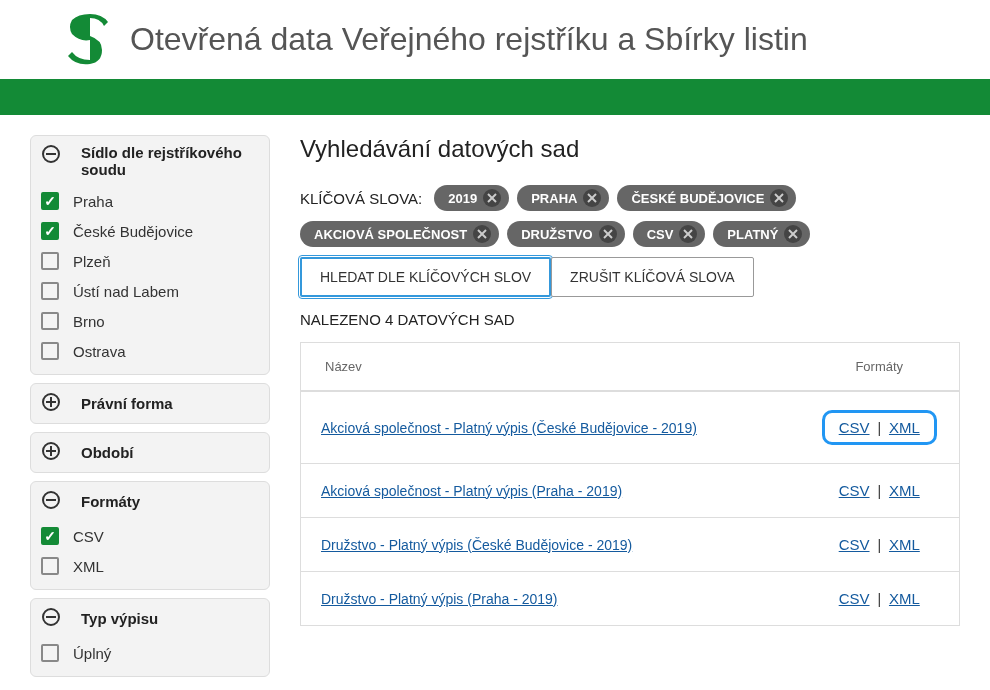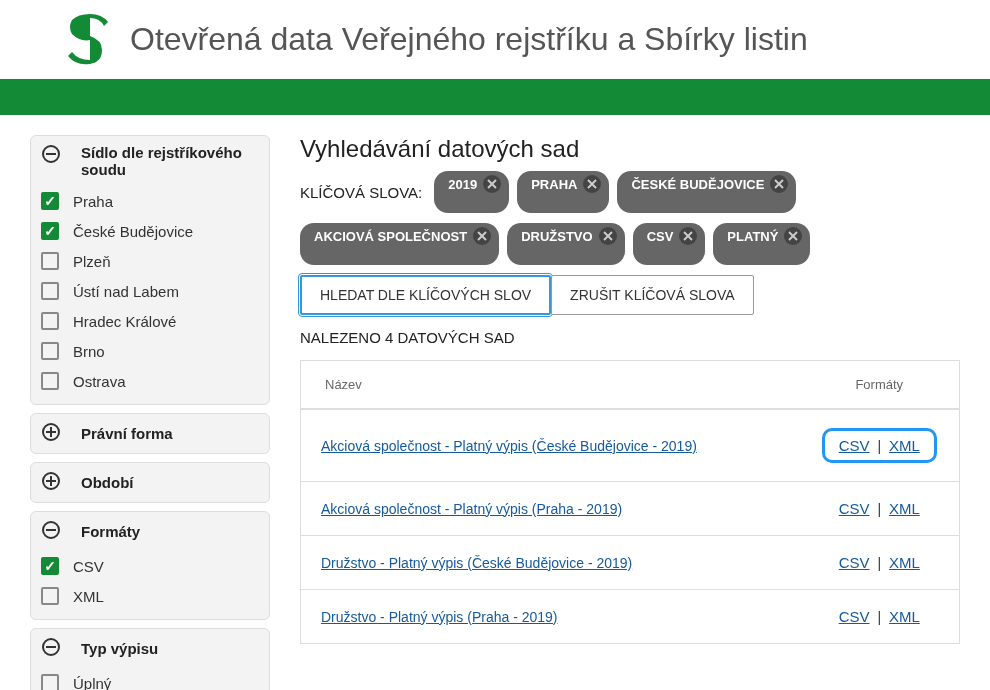--- a/index.html
+++ b/index.html
@@ -19,25 +19,25 @@
   .filter-header { padding: 8px 10px; font-weight: bold; font-size: 15px; color: #222; display: flex; align-items: center; gap: 20px; cursor: pointer; }
   .filter-header.multiline { align-items: flex-start; }
   .toggle-icon { flex-shrink: 0; }
   .filter-items { padding: 0 10px 8px 10px; }
   .filter-item { display: flex; align-items: center; gap: 14px; padding: 6px 0; cursor: pointer; }
   .checkbox { width: 18px; height: 18px; border: 2px solid #888; border-radius: 2px; flex-shrink: 0; display: flex; align-items: center; justify-content: center; }
   .checkbox.checked { background: #138a36; border-color: #138a36; color: #fff; font-size: 14px; font-weight: bold; }
   .filter-label { font-size: 15px; color: #333; }
   
   .content { flex: 1; }
-  .page-title { font-size: 24px; font-weight: normal; color: #222; margin-bottom: 8px; }
+  .page-title { font-size: 24px; font-weight: normal; color: #222; margin-bottom: 22px; }
   
   .keywords-row { display: flex; align-items: center; flex-wrap: wrap; gap: 8px; margin-bottom: 10px; }
   .keywords-label { font-size: 15px; color: #222; margin-right: 4px; }
-  .chip { background: #666; color: #fff; border-radius: 14px; padding: 4px 8px 20px 14px; font-size: 13px; font-weight: bold; display: inline-flex; align-items: center; gap: 6px; }
+  .chip { background: #666; color: #fff; border-radius: 14px; padding: 4px 8px 4px 14px; font-size: 13px; font-weight: bold; display: inline-flex; align-items: center; gap: 6px; }
   .chip-close { width: 18px; height: 18px; border-radius: 50%; background: #444; display: flex; align-items: center; justify-content: center; cursor: pointer; }
   .chip-close svg line { stroke: #ccc; stroke-width: 2; }
   
   .button-row { display: flex; margin-bottom: 14px; }
   .btn { border: 1px solid #999; background: #fff; padding: 10px 18px; font-size: 14px; color: #333; cursor: pointer; border-radius: 2px; }
   .btn.primary { border: 2px solid #3498db; outline: 1px solid #3498db; outline-offset: 1px; }
   
   .result-count { font-size: 15px; color: #222; margin-bottom: 14px; }
   
   .results-table { width: 100%; border: 1px solid #ddd; border-collapse: collapse; margin-top: 8px; }
@@ -83,24 +83,20 @@
             <span class="checkbox checked">✓</span>
             <span class="filter-label">České Budějovice</span>
           </div>
           <div class="filter-item">
             <span class="checkbox"></span>
             <span class="filter-label">Plzeň</span>
           </div>
           <div class="filter-item">
             <span class="checkbox"></span>
             <span class="filter-label">Ústí nad Labem</span>
-          </div>
-          <div class="filter-item">
-            <span class="checkbox"></span>
-            <span class="filter-label">Hradec Králové</span>
           </div>
           <div class="filter-item">
             <span class="checkbox"></span>
             <span class="filter-label">Brno</span>
           </div>
           <div class="filter-item">
             <span class="checkbox"></span>
             <span class="filter-label">Ostrava</span>
           </div>
         </div>

